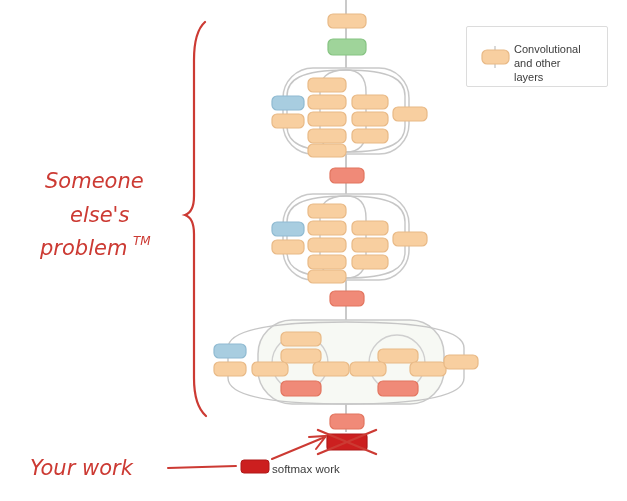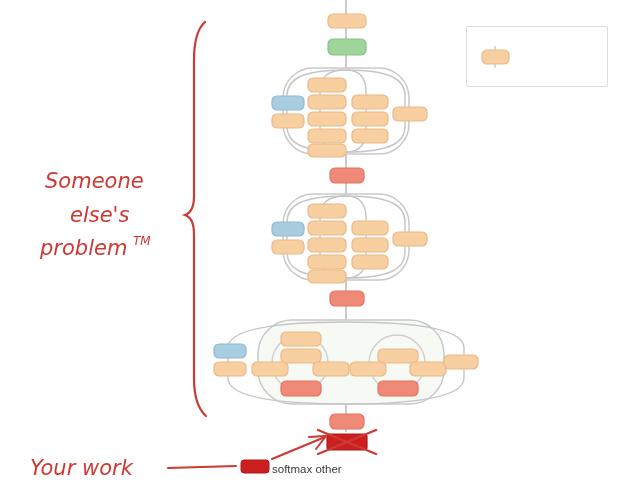--- a/index.html
+++ b/index.html
@@ -137,20 +137,23 @@
       <path d="M318 430 L376 454"></path>
       <path d="M376 430 L318 454"></path>
     </g>
   </svg>
 
   <div class="legend-box"></div>
   <svg class="layer" viewBox="0 0 627 501">
     <line x1="495" y1="46" x2="495" y2="68" stroke="#c9c9c9" stroke-width="1.4"></line>
     <rect x="482" y="50" width="27" height="14" rx="5" fill="#f8cfa0" stroke="#e8b986" stroke-width="1.2"></rect>
   </svg>
+  <div class="legend-text">Convolutional
+and other
+layers</div>
 
   <svg class="layer" viewBox="0 0 627 501">
 
     <g fill="none" stroke="#cc3a33" stroke-width="2.2" stroke-linecap="round">
       <path d="M205 22 C 196 30 194 44 194 60 L194 196 C194 208 191 213 185 215
                C191 217 194 222 194 234 L194 378 C194 396 197 408 206 416"></path>
     </g>
 
     <g fill="none" stroke="#cc3a33" stroke-width="2" stroke-linecap="round">
       <path d="M168 468 L236 466"></path>
@@ -163,15 +166,15 @@
 
     <rect x="241" y="460" width="28" height="13" rx="3" fill="#cc1f1f" stroke="#b01818" stroke-width="1"></rect>
 
     <text class="hand" x="45" y="188">Someone</text>
     <text class="hand" x="70" y="222">else's</text>
     <text class="hand" x="40" y="255">problem</text>
     <text class="hand hand-small" x="133" y="245">TM</text>
     <text class="hand" x="30" y="475">Your work</text>
   </svg>
 
-  <div class="softmax-label">softmax other</div>
+  <div class="softmax-label">softmax work</div>
 
 </div>
 
 </body></html>

